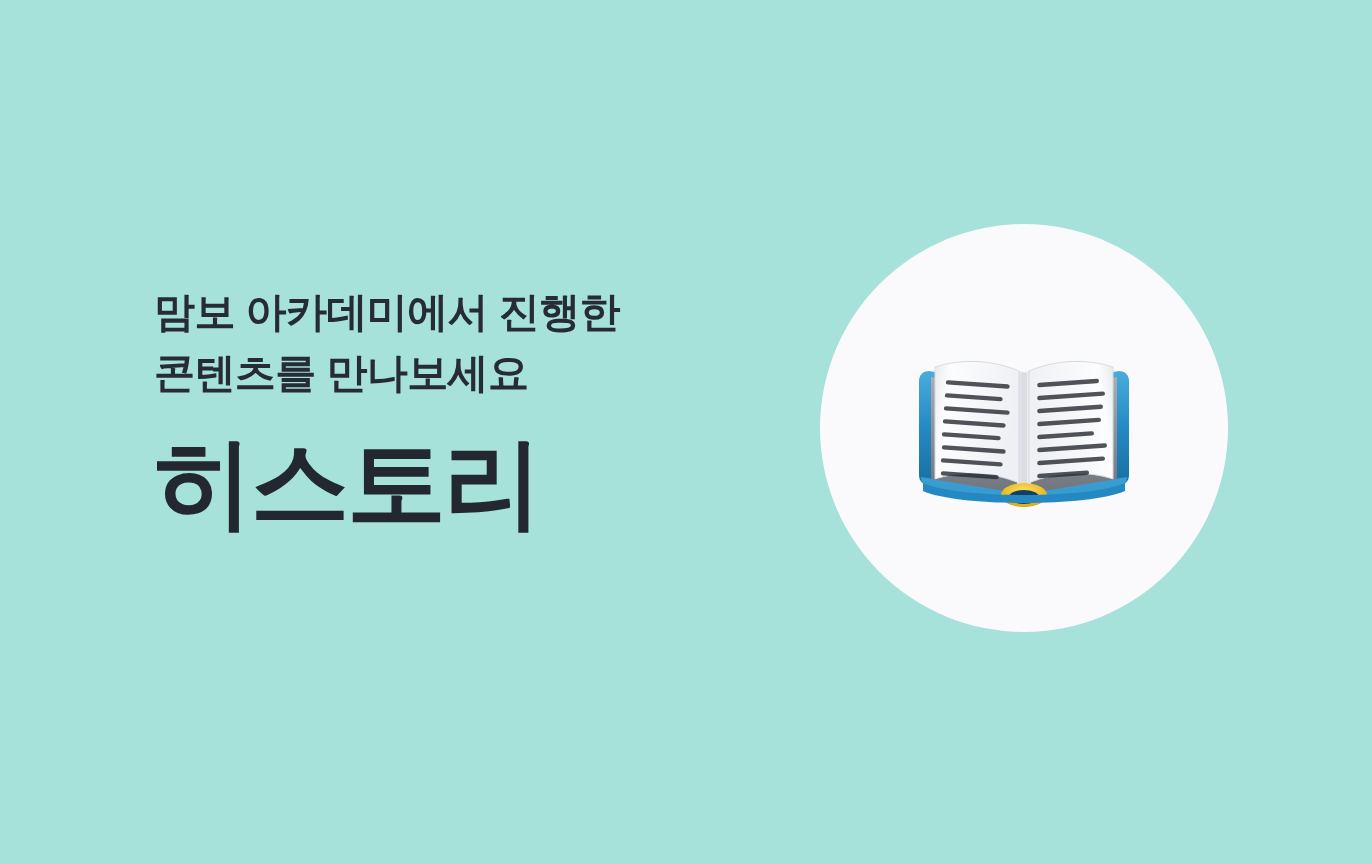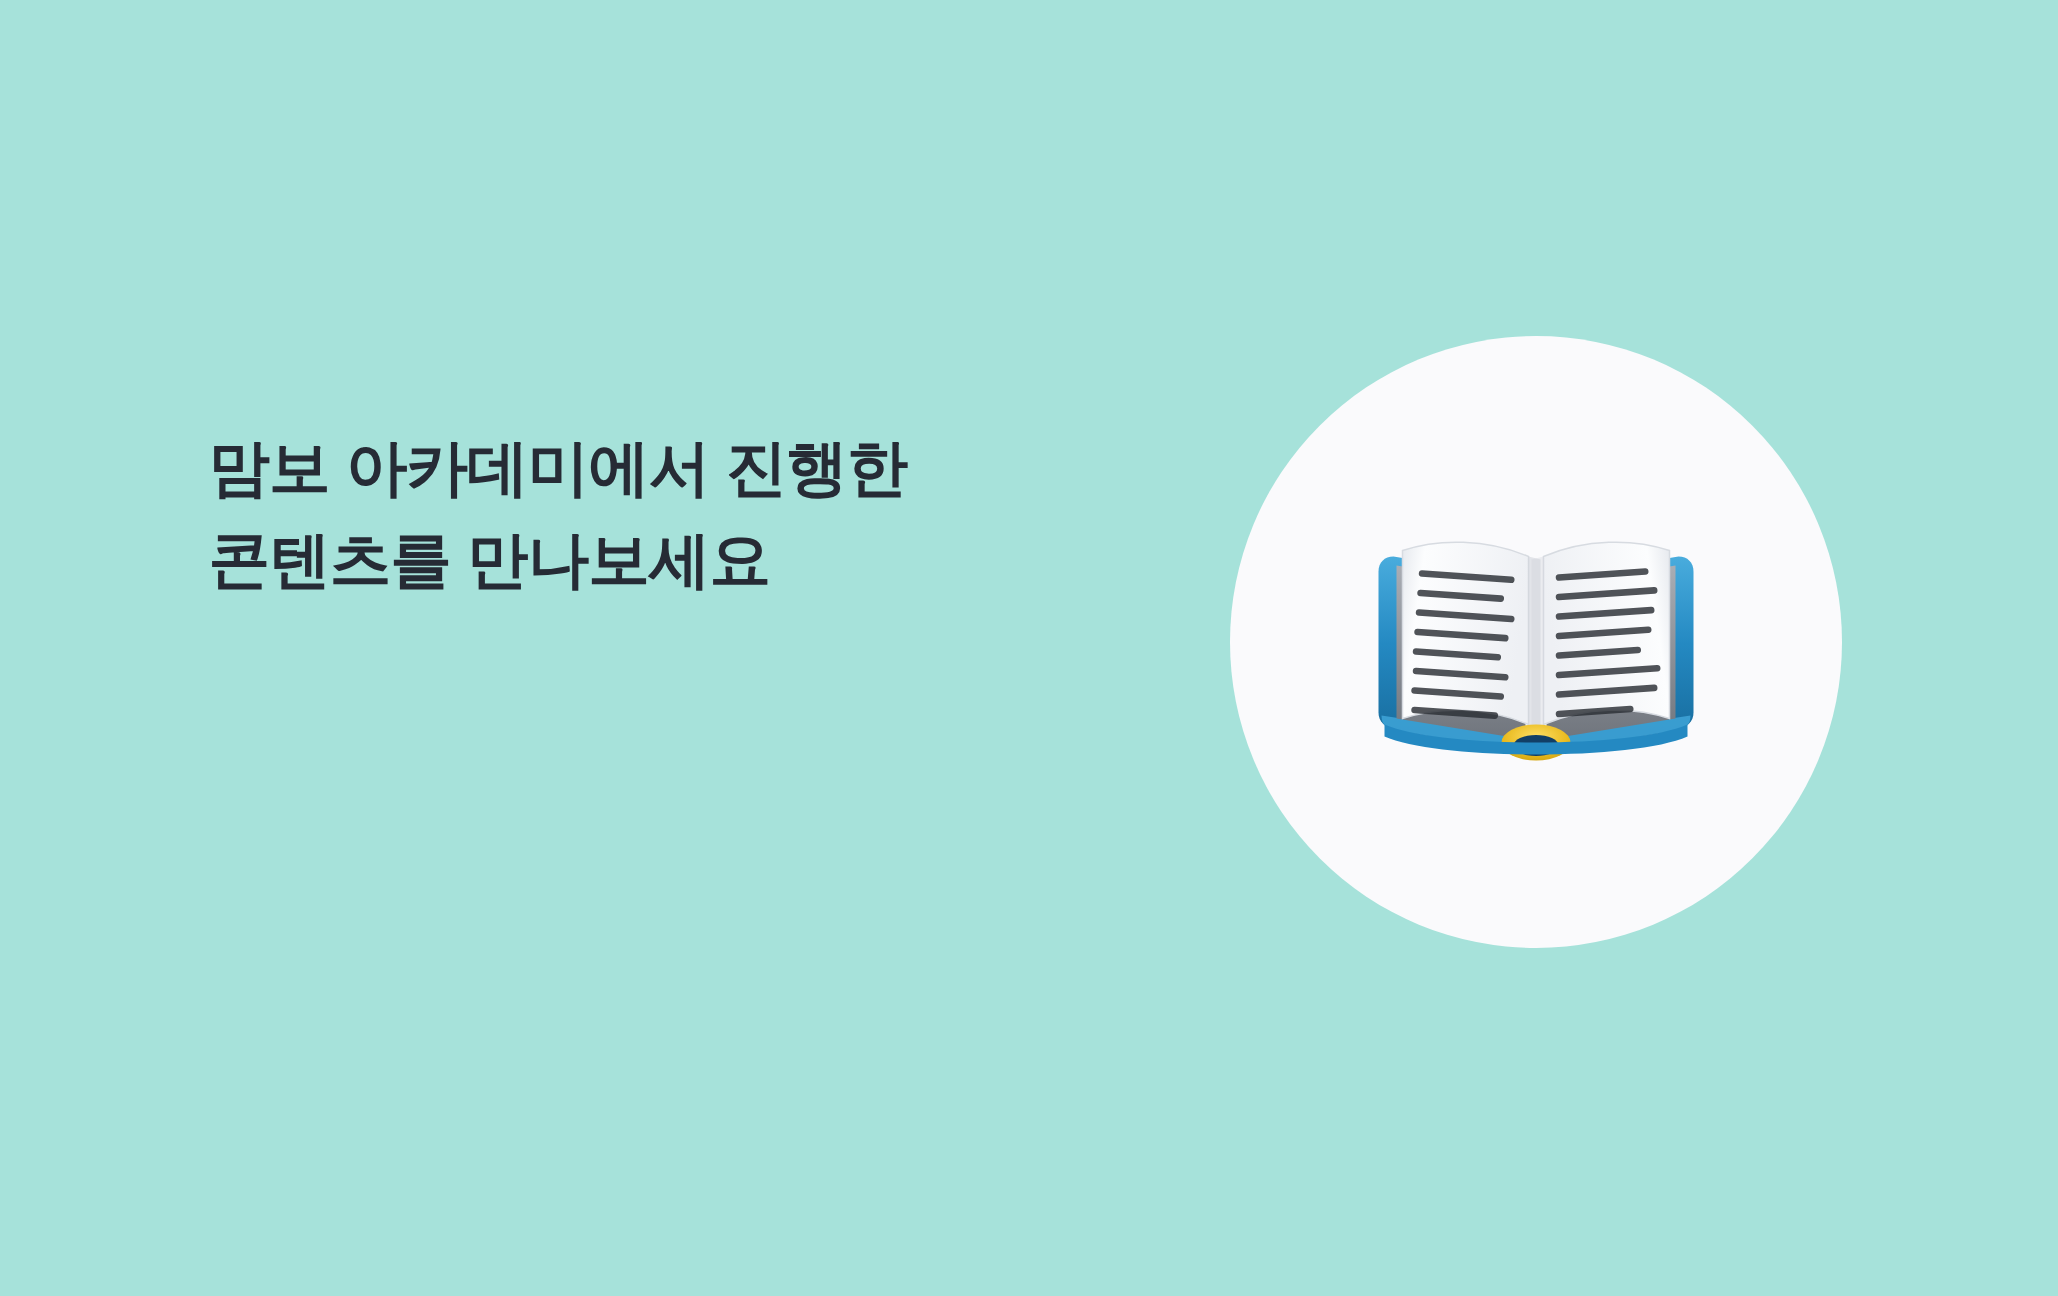--- a/index.html
+++ b/index.html
@@ -19,21 +19,21 @@
     position: relative;
     width: 1372px;
     height: 864px;
     background: #a6e2da;
     overflow: hidden;
   }
 
   
   .hero-copy {
     position: absolute;
-    left: 139px;
+    left: 154px;
     top: 282px;
     width: 620px;
   }
 
   .hero-subtitle {
     margin: 0;
     font-size: 41px;
     font-weight: 700;
     line-height: 1.48;
     letter-spacing: -0.6px;
@@ -83,20 +83,21 @@
   }
 </style>
 </head>
 <body>
 
 <div class="hero-banner">
 
   <div class="hero-copy">
     <p class="hero-subtitle">맘보 아카데미에서 진행한
 콘텐츠를 만나보세요</p>
+    <h1 class="hero-title">히스토리</h1>
   </div>
 
   <div class="hero-art">
     <div class="art-circle"></div>
 
     <div class="art-emoji-wrap">
       <svg viewBox="0 0 230 190" xmlns="http://www.w3.org/2000/svg" role="img" aria-label="open book">
         <defs>
           <linearGradient id="coverGrad" x1="0" y1="0" x2="0" y2="1">
             <stop offset="0%" stop-color="#49acdd"></stop>

